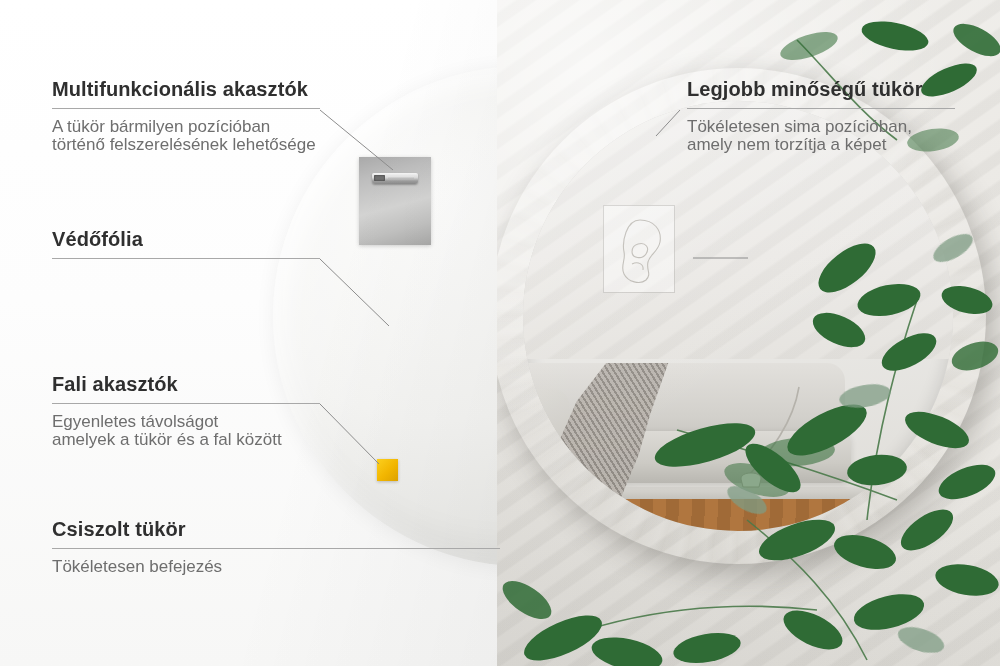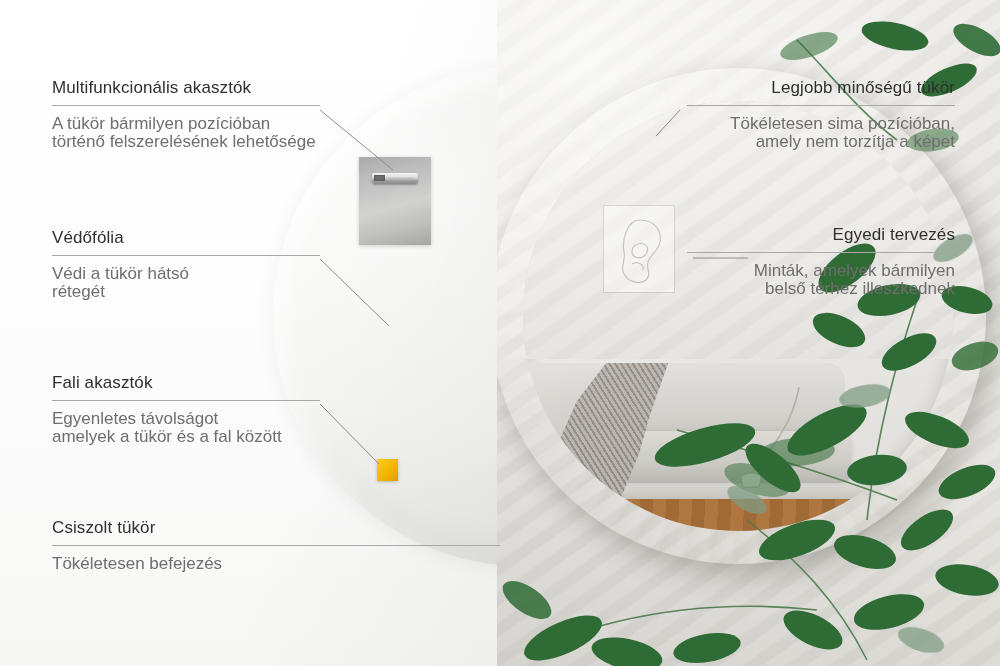--- a/index.html
+++ b/index.html
@@ -239,39 +239,39 @@
     background:linear-gradient(150deg,rgba(255,255,255,.34) 0%,rgba(255,255,255,.06) 38%,rgba(255,255,255,0) 62%);
     pointer-events:none;
   }
 
   
   .foliage{ position:absolute; left:0; top:0; width:100%; height:100%; pointer-events:none; }
 
   
   .callout { position: absolute; }
   .callout .c-title {
-    font-size: 17px;
-    font-weight: normal;
+    font-size: 20px;
+    font-weight: bold;
     color: #2f2f2f;
     letter-spacing: .1px;
     white-space: nowrap;
   }
   .callout .c-rule {
     height: 1px;
     background: #a8a8a8;
     margin-top: 7px;
   }
   .callout .c-desc {
     margin-top: 9px;
     font-size: 17px;
     line-height: 17.5px;
     color: #6e6e6e;
     white-space: pre-line;
   }
-  .callout.right { text-align: right; }
+  .callout.right { }
 
   .co-1 { left: 52px;  top: 78px;  width: 268px; }
   .co-2 { left: 52px;  top: 228px; width: 268px; }
   .co-3 { left: 52px;  top: 373px; width: 268px; }
   .co-4 { left: 52px;  top: 518px; width: 448px; }
   .co-5 { right: 45px; top: 78px;  width: 268px; }
   .co-6 { right: 45px; top: 225px; width: 268px; }
 
   
   .leaders { position: absolute; left: 0; top: 0; width: 1000px; height: 666px; pointer-events: none; }
@@ -395,22 +395,20 @@
   <div class="callout co-1">
     <div class="c-title">Multifunkcionális akasztók</div>
     <div class="c-rule"></div>
     <div class="c-desc">A tükör bármilyen pozícióban
 történő felszerelésének lehetősége</div>
   </div>
 
   <div class="callout co-2">
     <div class="c-title">Védőfólia</div>
     <div class="c-rule"></div>
-    <div class="c-desc">Védi a tükör hátsó
-rétegét</div>
   </div>
 
   <div class="callout co-3">
     <div class="c-title">Fali akasztók</div>
     <div class="c-rule"></div>
     <div class="c-desc">Egyenletes távolságot
 amelyek a tükör és a fal között</div>
   </div>
 
   <div class="callout co-4">
@@ -419,20 +417,14 @@
     <div class="c-desc">Tökéletesen befejezés</div>
   </div>
 
   <div class="callout co-5 right">
     <div class="c-title">Legjobb minőségű tükör</div>
     <div class="c-rule"></div>
     <div class="c-desc">Tökéletesen sima pozícióban,
 amely nem torzítja a képet</div>
   </div>
 
-  <div class="callout co-6 right">
-    <div class="c-title">Egyedi tervezés</div>
-    <div class="c-rule"></div>
-    <div class="c-desc">Minták, amelyek bármilyen
-belső térhez illeszkednek</div>
-  </div>
 
 </div>
 
 </body></html>

